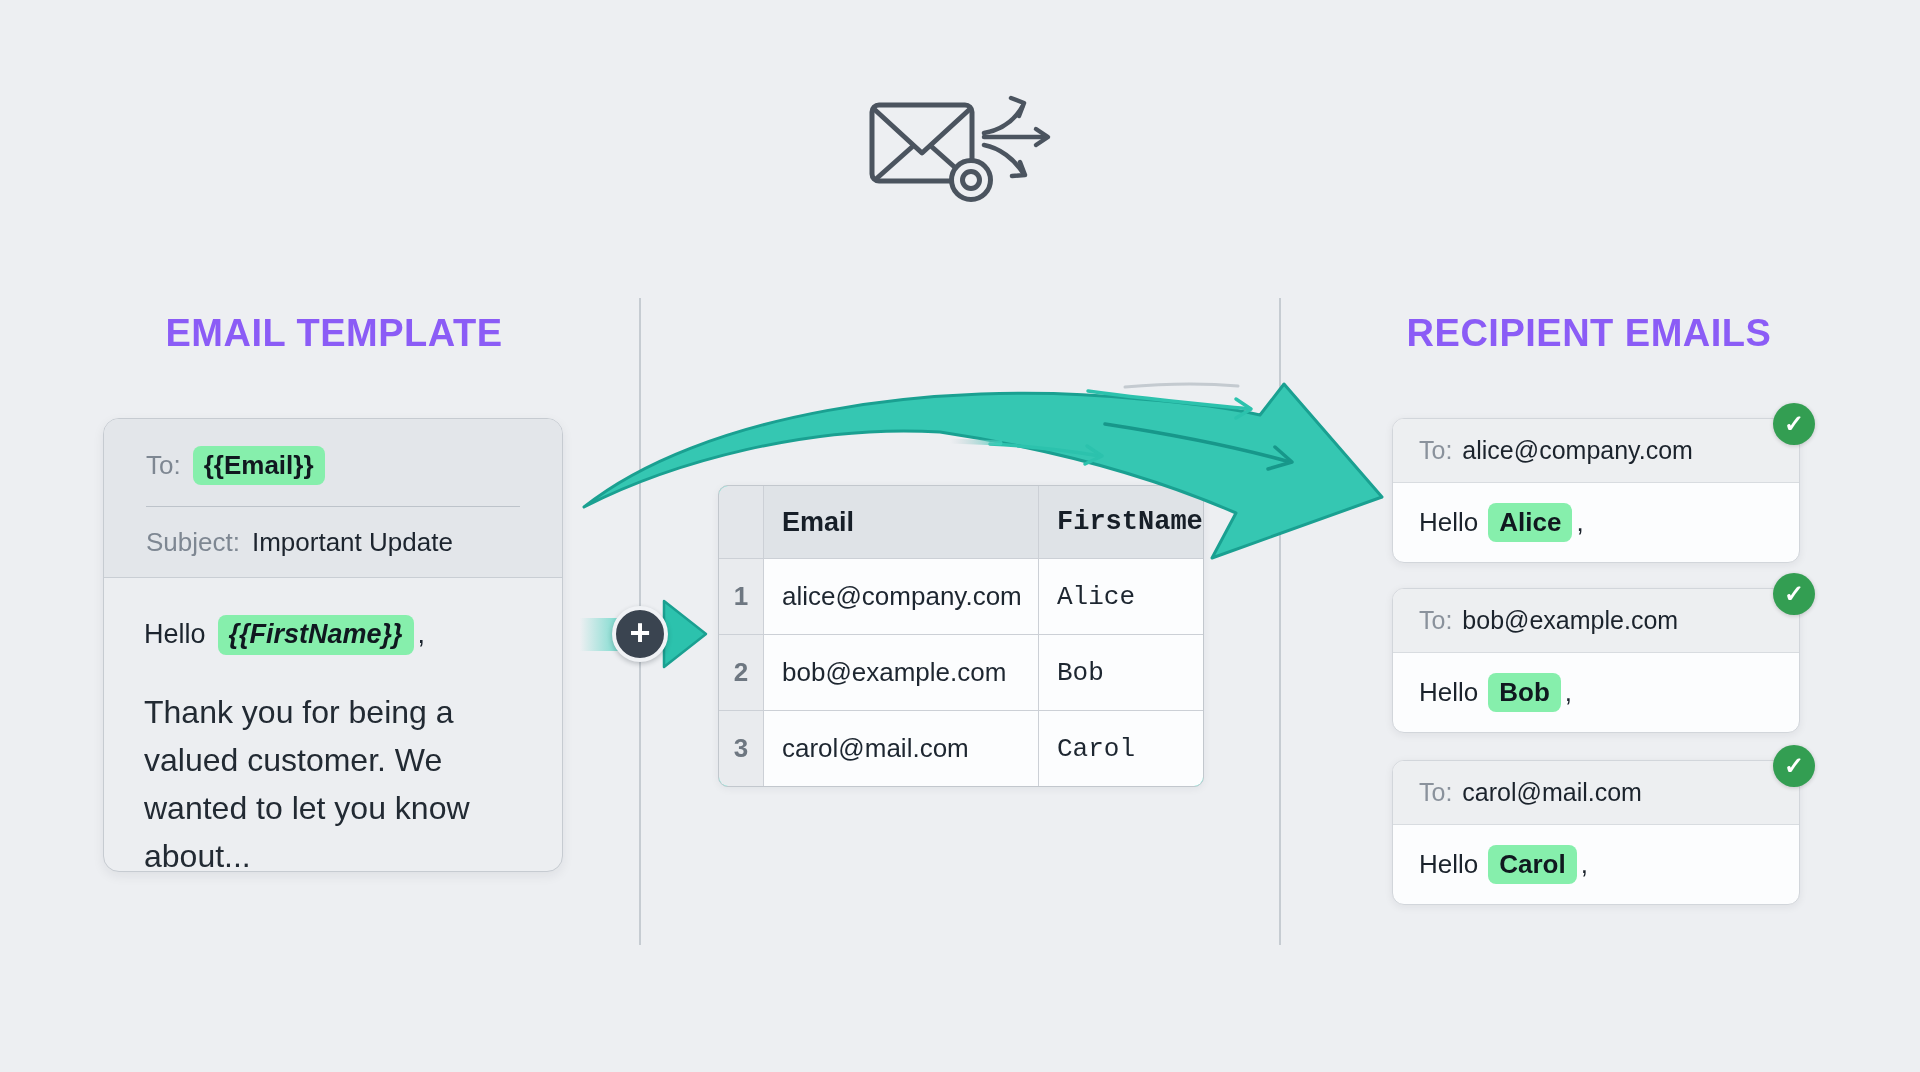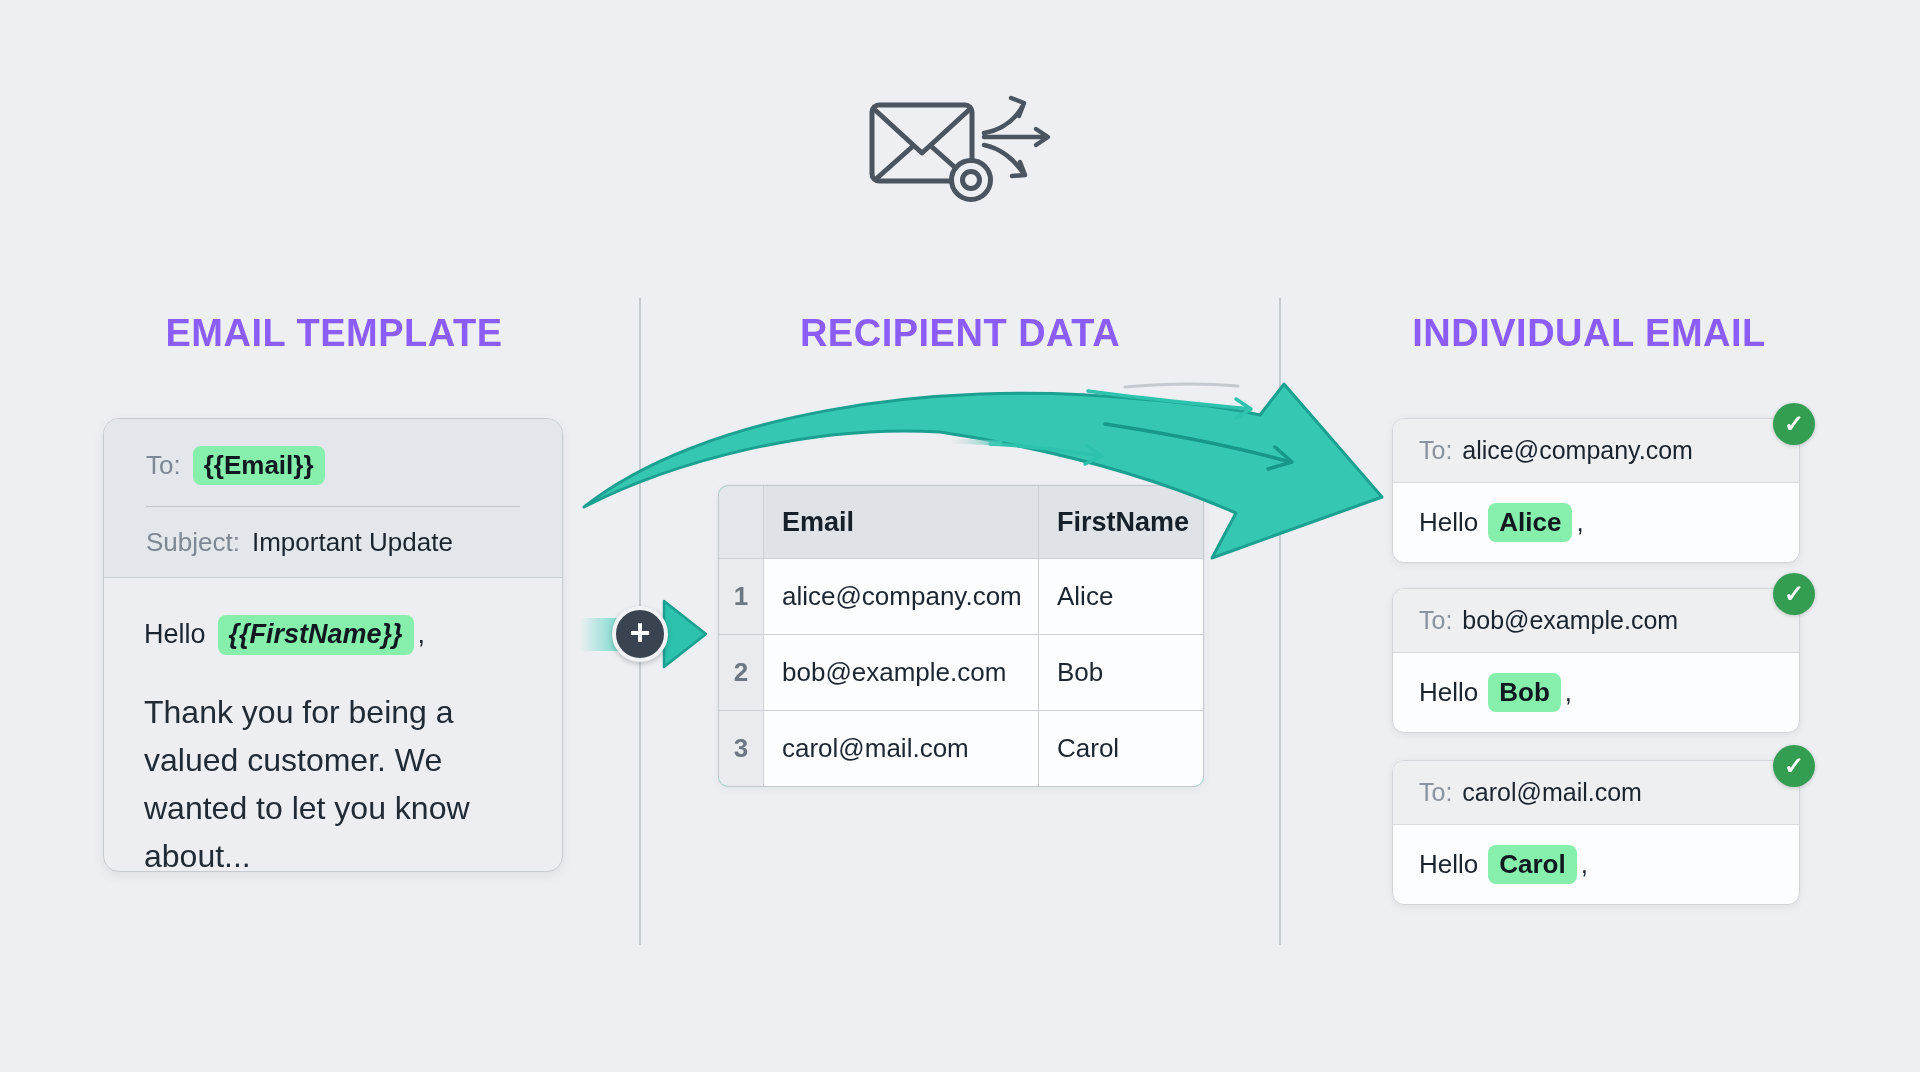--- a/index.html
+++ b/index.html
@@ -69,21 +69,21 @@
 
   
   .recipient-table {
     position:absolute; left:718px; top:485px; width:486px; height:302px;
     border:1.5px solid #c2c7cd; border-radius:10px; overflow:hidden;
     display:grid; grid-template-columns:45px 275px auto;
     grid-template-rows:73px 76px 76px auto;
     background:#5eead4; z-index:2; box-shadow:0 2px 8px rgba(25,35,45,.06);
   }
   .recipient-table > div { border-right:1px solid #ccd0d6; border-bottom:1px solid #ccd0d6; display:flex; align-items:center; }
-  .recipient-table > div:nth-child(3n) { border-right:none; }
+  .recipient-table > div:nth-child(3n) { border-right:none;font-family:Liberation Mono, monospace; }
   .recipient-table > div:nth-last-child(-n+3) { border-bottom:none; }
   .th-corner { background:#e3e6ea; }
   .th { background:#dfe3e7; font-weight:bold; font-size:27px; color:#171f28; padding-left:18px; }
   .row-num { background:#e9ebee; color:#6e7781; font-size:26px; font-weight:bold; justify-content:center; }
   .cell { font-size:26px; color:#1d2630; padding-left:18px; background:#fcfdfe; }
 
   
   .email-card {
     position:absolute; left:1392px; width:408px; height:145px;
     background:#fcfdfe; border:1px solid #d2d6db; border-radius:12px;
@@ -140,22 +140,21 @@
       <path d="M126 50 C142 47,156 38,164 24"></path>
       <path d="M153 15 L166 20 L161 33"></path>
       <path d="M126 54 L188 54"></path>
       <path d="M178 46 L190 54 L178 62"></path>
       <path d="M126 62 C142 65,156 76,165 90"></path>
       <path d="M154 93 L167 92 L162 79"></path>
     </g>
   </svg>
 
   <div class="section-title title-template">EMAIL TEMPLATE</div>
-  <div class="section-title title-recipients">RECIPIENT DATA</div>
-  <div class="section-title title-individual">INDIVIDUAL EMAIL</div>
+  <div class="section-title title-individual">RECIPIENT EMAILS</div>
 
   <div class="template-card">
     <div class="template-head">
       <div class="meta-row">
         <span>To:</span>
         <span class="chip">{{Email}}</span>
       </div>
       <div class="head-divider"></div>
       <div class="meta-row">
         <span>Subject:</span>

